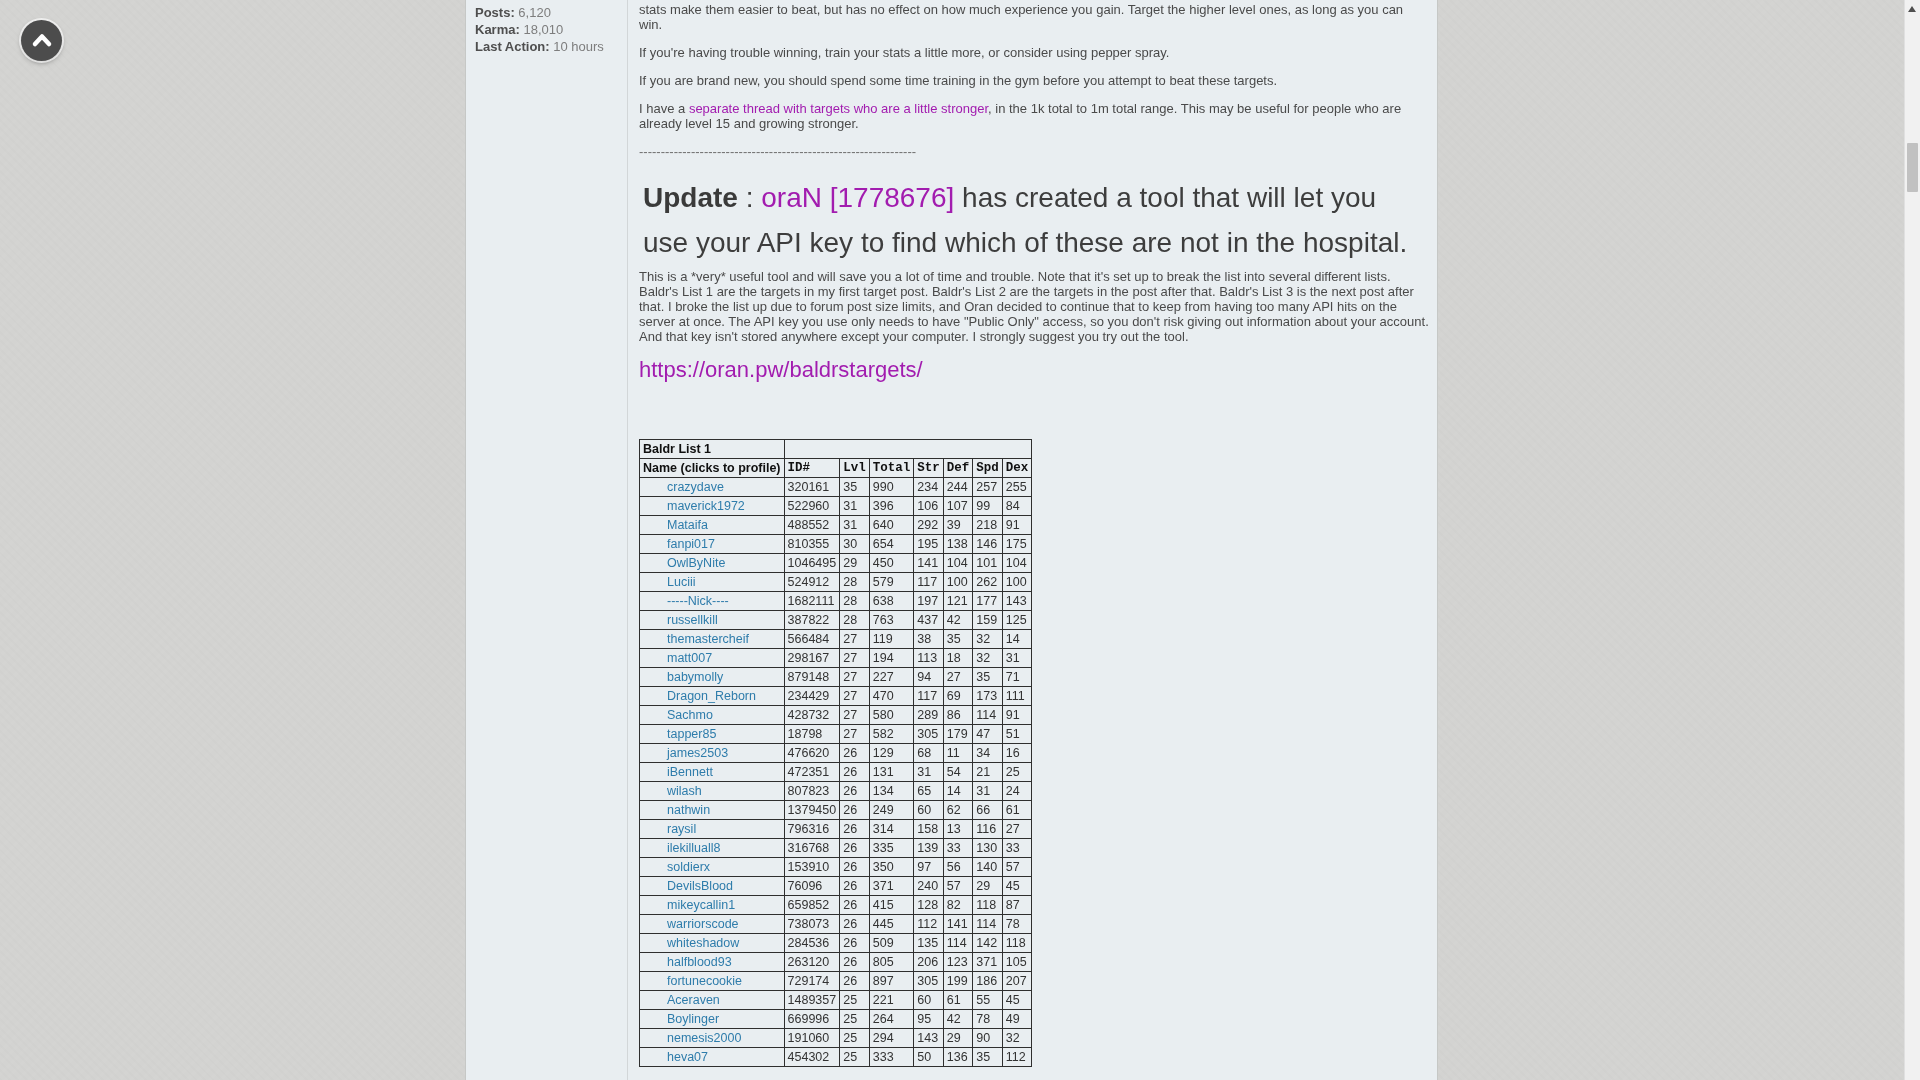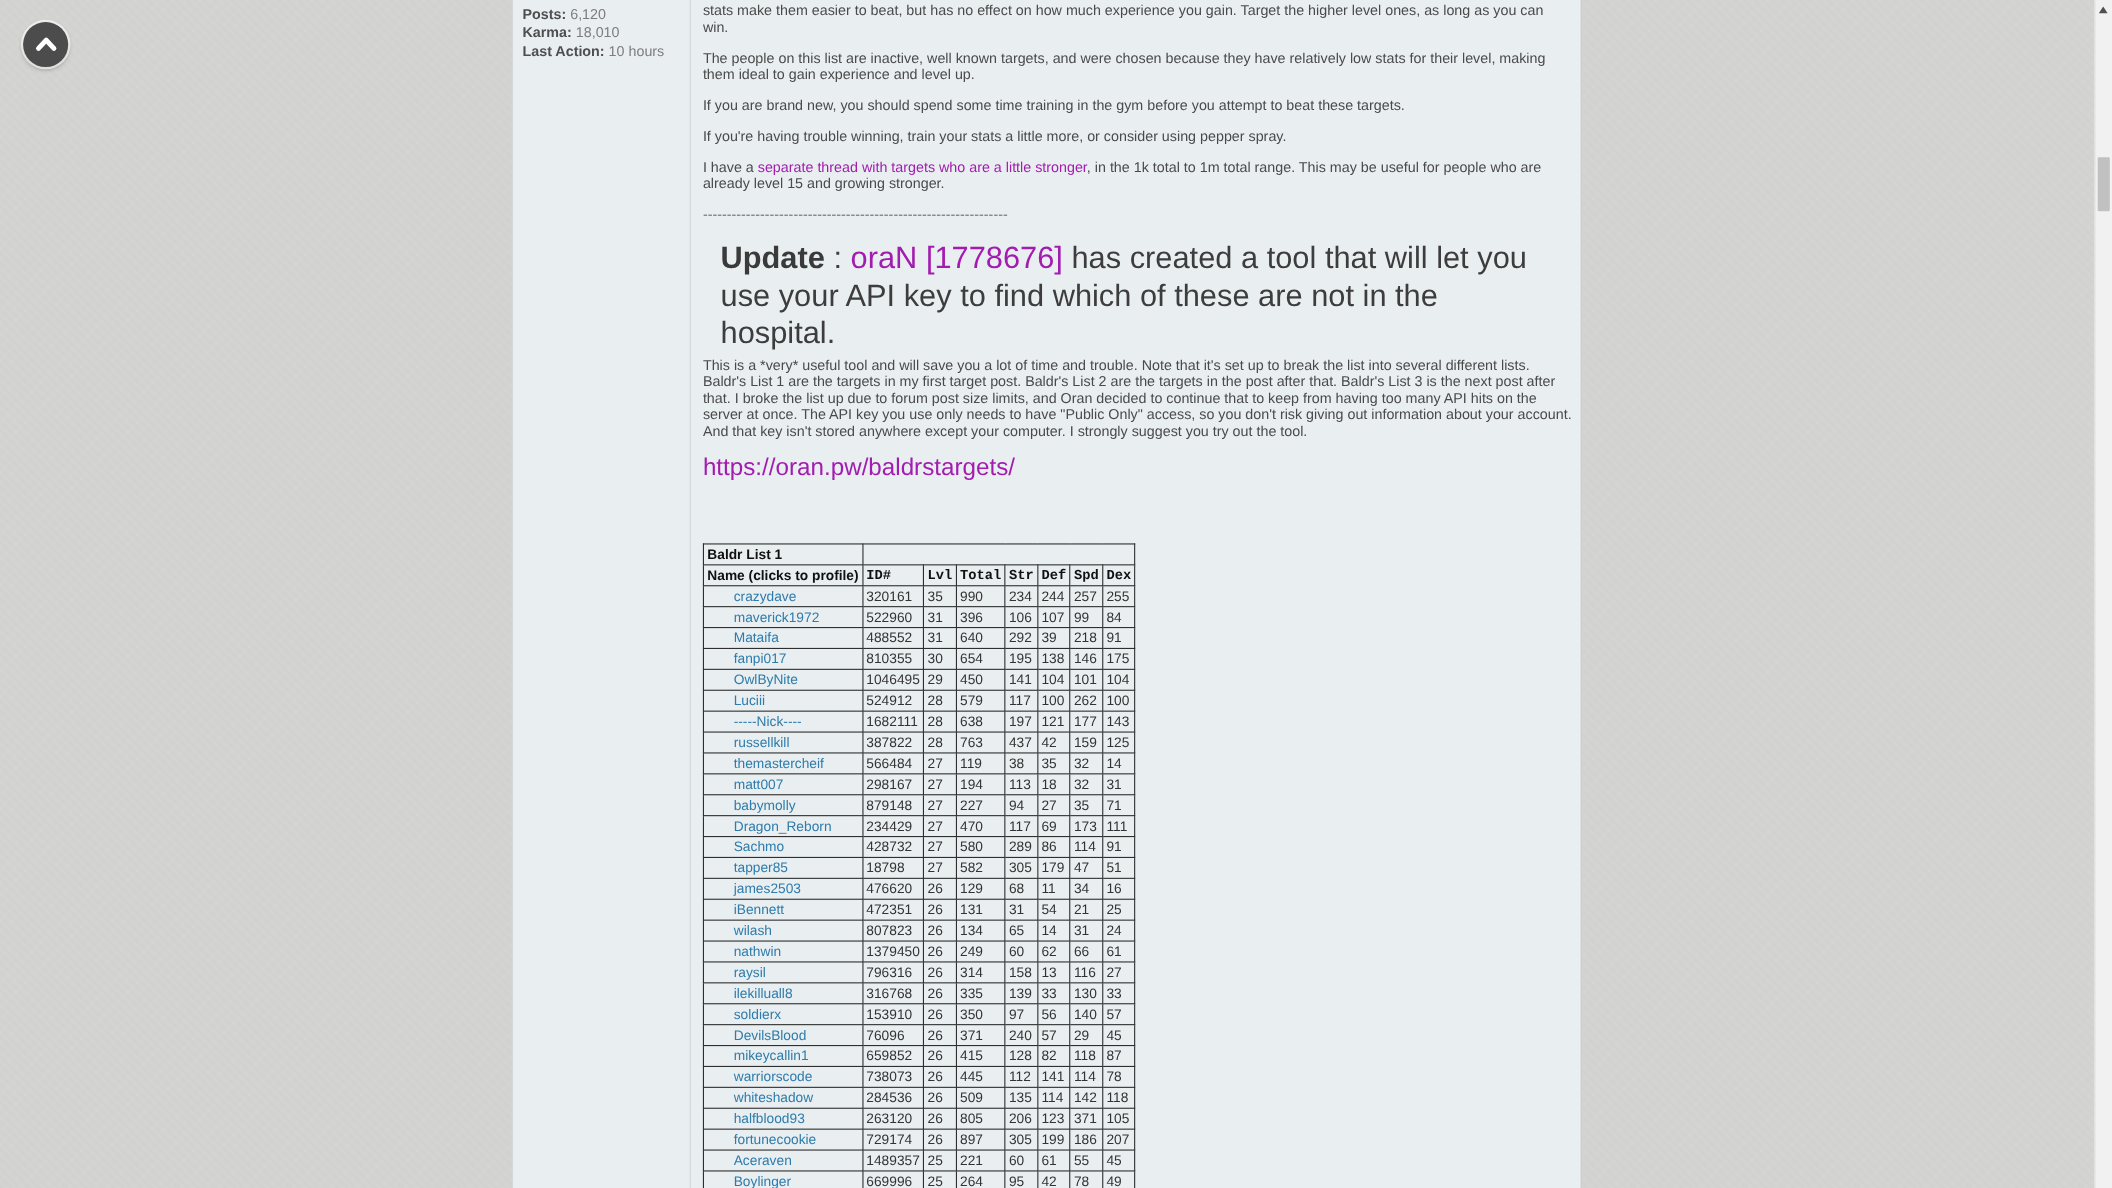--- a/index.html
+++ b/index.html
@@ -31,21 +31,21 @@
   .v-divider{position:absolute;left:161px;top:0;bottom:0;width:1px;background:#d2d6d8;}
 
   .user-col{position:absolute;left:0;top:0;width:176px;padding:4px 0 0 9px;box-sizing:border-box;
     font-size:13px;line-height:17px;color:#7d7d7d;}
   .user-col b{color:#4e4e4e;}
 
   .post-col{position:absolute;left:173px;top:0;width:790px;color:#4a4a4a;}
   .post-col p{margin:0 0 13px;font-size:13px;line-height:15px;}
   .post-col p.intro{margin-top:2px;}
   .dashes{color:#6f6f6f;margin-bottom:0;white-space:nowrap;overflow:hidden;}
-  h2.update{margin:16px 16px 4px;font-weight:normal;font-size:28px;line-height:34px;color:#3d3d3d;}
+  h2.update{margin:16px 4px 4px;font-weight:normal;font-size:28px;line-height:45px;color:#3d3d3d;}
   h2.update strong{color:#3a3a3a;}
   p.tool{margin:12px 0 16px;}
   .tool-link{font-size:22px;line-height:26px;}
 
   
   table.targets{
     border-collapse:collapse;table-layout:fixed;margin-top:56px;
     font-size:12.5px;color:#333;
   }
   table.targets th, table.targets td{
@@ -79,23 +79,22 @@
   <div class="v-divider"></div>
 
   <div class="user-col">
     <div><b>Posts:</b> <span>6,120</span></div>
     <div><b>Karma:</b> <span>18,010</span></div>
     <div><b>Last Action:</b> <span>10 hours</span></div>
   </div>
 
   <div class="post-col">
     <p class="intro">stats make them easier to beat, but has no effect on how much experience you gain. Target the higher level ones, as long as you can win.</p>
-    <p>The people on this list are inactive, well known targets, and were chosen because they have relatively low stats for their level, making them ideal to gain experience and level up.</p>
+    <p>If you're having trouble winning, train your stats a little more, or consider using pepper spray.</p>
     <p>If you are brand new, you should spend some time training in the gym before you attempt to beat these targets.</p>
-    <p>If you're having trouble winning, train your stats a little more, or consider using pepper spray.</p>
     <p><span>I have a </span><a>separate thread with targets who are a little stronger</a><span>, in the 1k total to 1m total range. This may be useful for people who are already level 15 and growing stronger.</span></p>
     <p class="dashes">----------------------------------------------------------------</p>
     <h2 class="update"><strong>Update</strong><span> : </span><a>oraN [1778676]</a><span> has created a tool that will let you use your API key to find which of these are not in the hospital.</span></h2>
     <p>This is a *very* useful tool and will save you a lot of time and trouble. Note that it's set up to break the list into several different lists. Baldr's List 1 are the targets in my first target post. Baldr's List 2 are the targets in the post after that. Baldr's List 3 is the next post after that. I broke the list up due to forum post size limits, and Oran decided to continue that to keep from having too many API hits on the server at once. The API key you use only needs to have "Public Only" access, so you don't risk giving out information about your account. And that key isn't stored anywhere except your computer. I strongly suggest you try out the tool.</p>
     <p class="tool"><a class="tool-link">https://oran.pw/baldrstargets/</a></p>
 
     <table class="targets">
       <colgroup>
         <col style="width:137px">
           <col style="width:52px">

